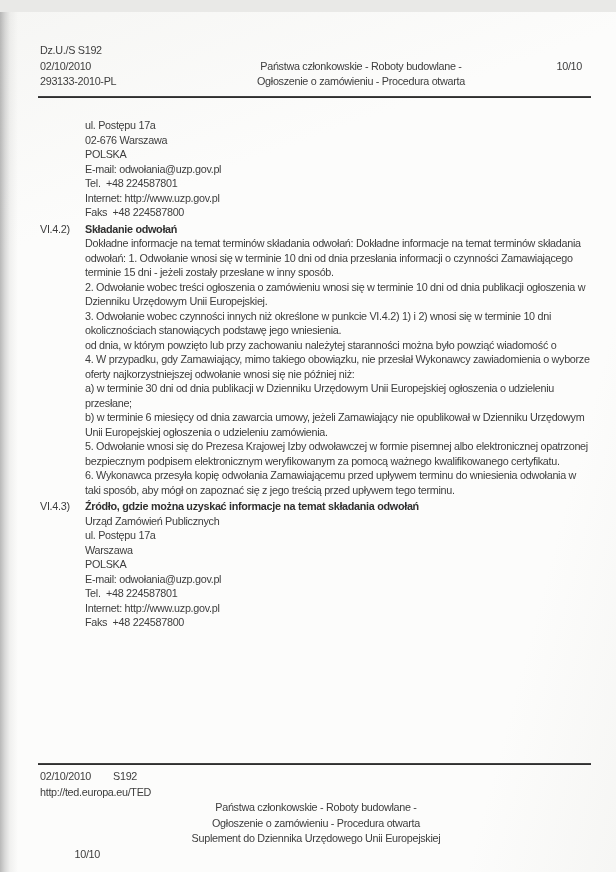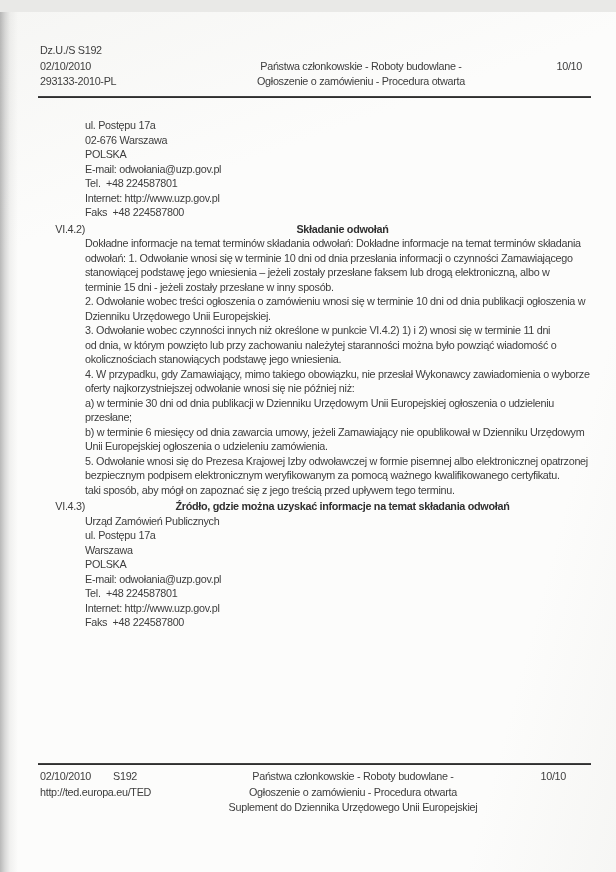--- a/index.html
+++ b/index.html
@@ -46,27 +46,27 @@
     display:flex;line-height:15.5px;
   }
   .h-left{width:160px;flex:none;}
   .h-center{flex:1;text-align:center;}
   .h-right{width:70px;flex:none;text-align:right;padding-right:10px;box-sizing:border-box;}
   .hline{white-space:pre;height:15.5px;line-height:15.5px;}
   
   .content{position:absolute;left:40px;top:106px;width:560px;}
   .row{display:flex;}
   .section{margin-top:2px;}
-  .num{width:45px;flex:none;white-space:pre;line-height:14.5px;text-align:right;}
+  .num{width:45px;flex:none;white-space:pre;line-height:14.5px;}
   .txt{flex:1;min-width:0;}
-  .sec-title{font-weight:bold;color:#303030;white-space:pre;line-height:14.5px;height:14.5px;text-align:center;}
+  .sec-title{font-weight:bold;color:#303030;white-space:pre;line-height:14.5px;height:14.5px;}
   
   .doc-footer{
-    position:absolute;left:40px;right:40px;top:757px;
-    display:flex;line-height:15.5px;
+    position:absolute;left:40px;right:24px;top:757px;
+    display:flex;line-height:15.5px;flex-direction:column;
   }
   .f-left{width:160px;flex:none;}
   .f-center{flex:1;text-align:center;}
   .f-right{width:70px;flex:none;text-align:right;padding-right:10px;box-sizing:border-box;}
   .f-gap{display:inline-block;width:22px;}
 </style>
 </head>
 <body>
 
 <div class="page">
@@ -110,35 +110,35 @@
     </div>
 
     <section class="row section">
       <div class="num">VI.4.2)</div>
       <div class="txt">
         <div class="sec-title">Składanie odwołań</div>
         <div>
 
         <div class="line">Dokładne informacje na temat terminów składania odwołań: Dokładne informacje na temat terminów składania</div>
             <div class="line">odwołań: 1. Odwołanie wnosi się w terminie 10 dni od dnia przesłania informacji o czynności Zamawiającego</div>
-            <div class="line">stanowiącej podstawę jego wniesienia – jeżeli zostały przesłane faksem lub drogą elektroniczną, albo w</div>
             <div class="line">terminie 15 dni - jeżeli zostały przesłane w inny sposób.</div>
             <div class="line">2. Odwołanie wobec treści ogłoszenia o zamówieniu wnosi się w terminie 10 dni od dnia publikacji ogłoszenia w</div>
-            <div class="line">Dzienniku Urzędowego Unii Europejskiej.</div>
-            <div class="line">3. Odwołanie wobec czynności innych niż określone w punkcie VI.4.2) 1) i 2) wnosi się w terminie 11 dni</div>
+            <div class="line">Dzienniku Urzędowym Unii Europejskiej.</div>
+            <div class="line">3. Odwołanie wobec czynności innych niż określone w punkcie VI.4.2) 1) i 2) wnosi się w terminie 10 dni</div>
+            <div class="line">okolicznościach stanowiących podstawę jego wniesienia.</div>
             <div class="line">od dnia, w którym powzięto lub przy zachowaniu należytej staranności można było powziąć wiadomość o</div>
-            <div class="line">okolicznościach stanowiących podstawę jego wniesienia.</div>
             <div class="line">4. W przypadku, gdy Zamawiający, mimo takiego obowiązku, nie przesłał Wykonawcy zawiadomienia o wyborze</div>
             <div class="line">oferty najkorzystniejszej odwołanie wnosi się nie później niż:</div>
             <div class="line">a) w terminie 30 dni od dnia publikacji w Dzienniku Urzędowym Unii Europejskiej ogłoszenia o udzieleniu</div>
             <div class="line">przesłane;</div>
             <div class="line">b) w terminie 6 miesięcy od dnia zawarcia umowy, jeżeli Zamawiający nie opublikował w Dzienniku Urzędowym</div>
             <div class="line">Unii Europejskiej ogłoszenia o udzieleniu zamówienia.</div>
             <div class="line">5. Odwołanie wnosi się do Prezesa Krajowej Izby odwoławczej w formie pisemnej albo elektronicznej opatrzonej</div>
             <div class="line">bezpiecznym podpisem elektronicznym weryfikowanym za pomocą ważnego kwalifikowanego certyfikatu.</div>
+            <div class="line">6. Wykonawca przesyła kopię odwołania Zamawiającemu przed upływem terminu do wniesienia odwołania w</div>
             <div class="line">taki sposób, aby mógł on zapoznać się z jego treścią przed upływem tego terminu.</div>
           </div>
       </div>
     </section>
 
     <section class="row section">
       <div class="num">VI.4.3)</div>
       <div class="txt">
         <div class="sec-title">Źródło, gdzie można uzyskać informacje na temat składania odwołań</div>
         <div>

